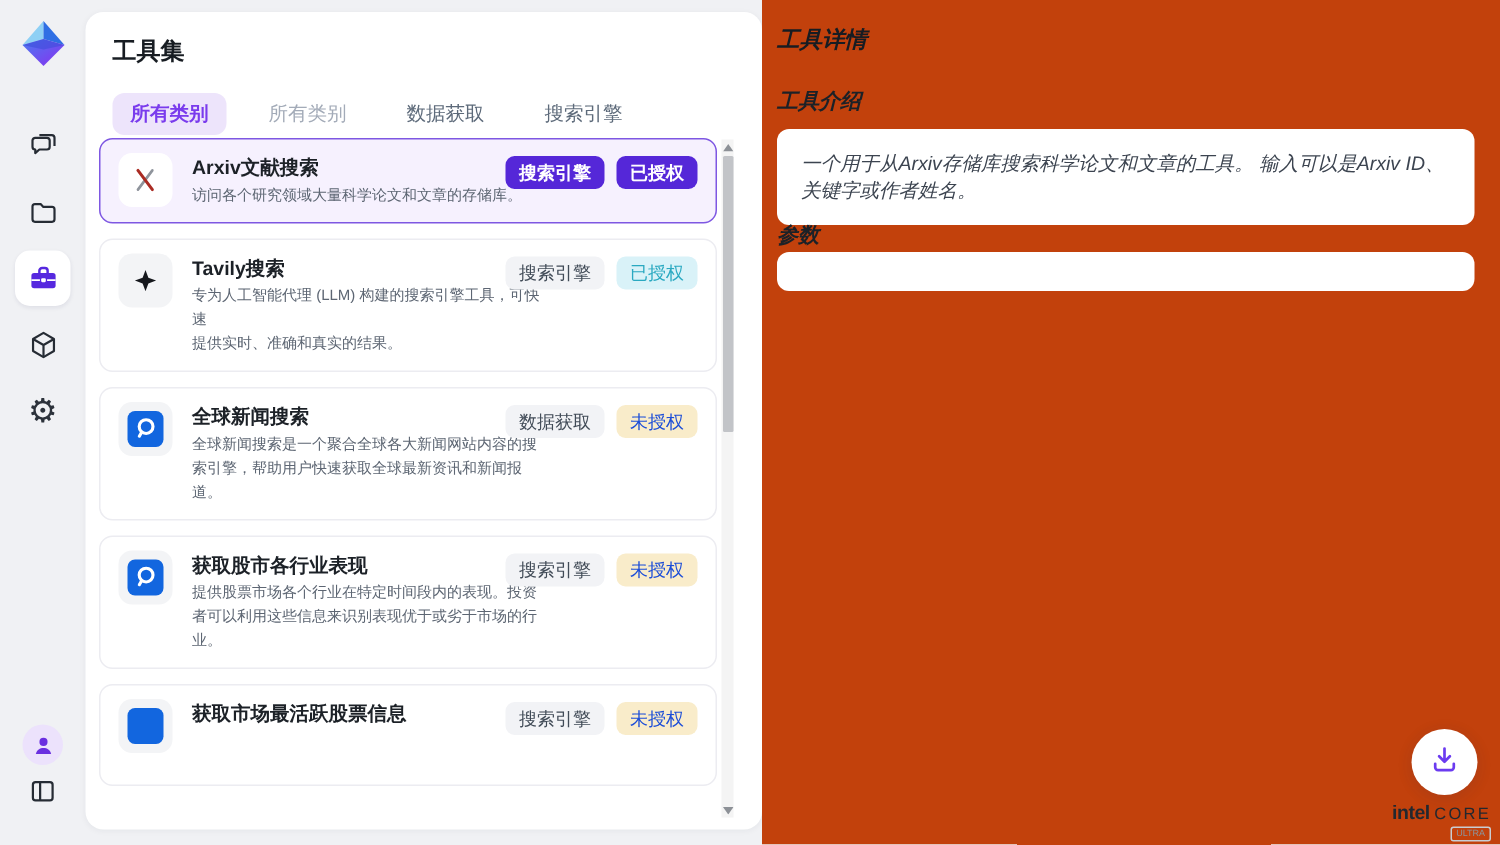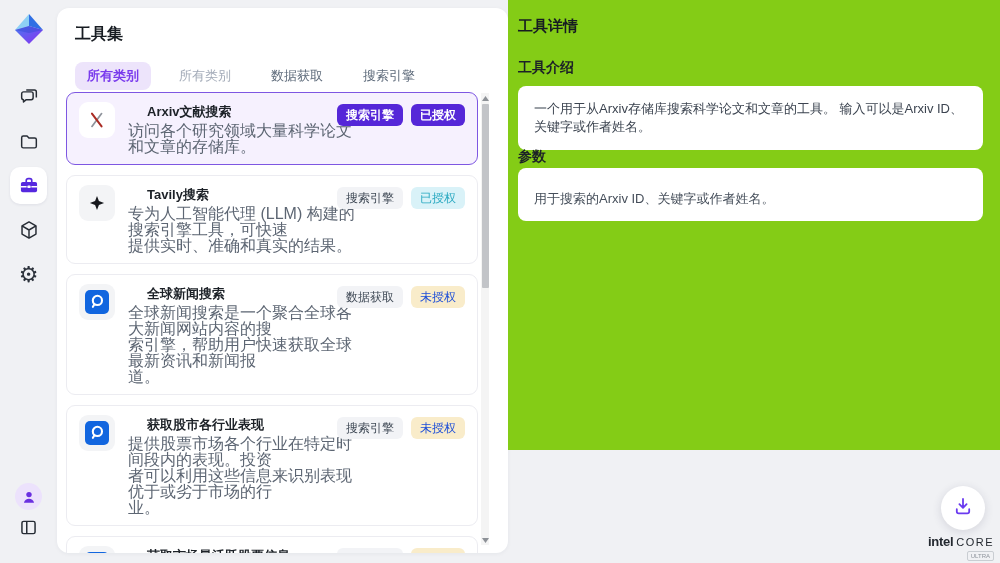--- a/index.html
+++ b/index.html
@@ -33,38 +33,38 @@
            overflow:hidden; display:flex; flex-direction:column; gap:10px; }
   .card { background:#ffffff; border:1px solid #ececf1; border-radius:9px;
           padding:9px 12px 9px 12px; display:flex; align-items:flex-start; cursor:pointer; flex:none; }
   .card.selected { border:1.5px solid #7e57e2; background:#f6f1fe; }
   .tile { width:36px; height:36px; border-radius:9px; background:#f3f4f6; flex:none;
           display:flex; align-items:center; justify-content:center; margin-right:13px; }
   .card.selected .tile { background:#ffffff; }
   .blue-tile { width:24px; height:24px; border-radius:5px; background:#1266df;
                display:flex; align-items:center; justify-content:center; }
   .card-main { flex:1 1 auto; min-width:0; }
-  .card-name { font-size:13px; font-weight:bold; line-height:16px; color:#1c2127; padding-top:2px;margin-left:19px; }
-  .card-desc { font-size:16px; line-height:16px; color:#5d6673; margin-top:3px;
+  .card-name { font-size:13px; font-weight:bold; line-height:16px; color:#1c2127; padding-top:2px; }
+  .card-desc { font-size:10px; line-height:16px; color:#5d6673; margin-top:3px;
                white-space:pre-line; width:238px; }
   .badges { display:flex; gap:8px; flex:none; margin-top:2px; }
   .badge { font-size:12px; line-height:14px; padding:4px 9px; border-radius:6px; white-space:nowrap; }
   .badge.cat { background:#f2f3f6; color:#414b57; }
   .badge.auth { background:#d9f2f8; color:#2aa9c1; }
   .badge.unauth { background:#f9ecca; color:#1d4ed8; }
   .card.selected .badge { background:#5527d8; color:#ffffff; font-weight:bold; }
 
   
   .scrollbar { position:absolute; left:424px; top:85px; width:8px; height:452px; background:#f4f4f4; }
   .sb-arrow { position:absolute; left:0; width:8px; height:10px; display:flex; align-items:center; justify-content:center; cursor:pointer; }
   .sb-arrow svg { display:block; }
   .sb-thumb { position:absolute; left:0.5px; top:11px; width:7px; height:184px; background:#c2c4c8; border-radius:1px; cursor:pointer; }
 
   
-  .detail { position:absolute; left:508px; top:0; width:492px; height:450px; background:#84cc16; }
+  .detail { position:absolute; left:508px; top:0; width:492px; height:563px; background:#c2410c;font-style:italic; }
   .detail-title { position:absolute; left:10px; top:17px; font-size:15px; font-weight:bold; color:#171c22; }
   .section-h { position:absolute; left:10px; font-size:14px; font-weight:bold; color:#1c2127; }
   .intro-card { position:absolute; left:10px; top:86px; width:465px; background:#ffffff;
                 border-radius:8px; padding:14px 16px; font-size:13px; color:#3c4450; }
   .param-card { position:absolute; left:10px; top:168px; width:465px; background:#ffffff;
                 border-radius:8px; padding:13px 16px; }
   .param-line { display:flex; align-items:baseline; gap:7px; }
   .param-name { font-size:13px; font-weight:bold; color:#1c2127; }
   .param-type { font-size:12px; color:#8e97a3; }
   .param-required { font-size:12px; color:#e0504e; }
@@ -284,21 +284,20 @@
 </div>
 
 <div class="detail">
   <div class="detail-title">工具详情</div>
   <div class="section-h" style="top:59px;text-align:right;">工具介绍</div>
   <div class="intro-card">
     <span>一个用于从Arxiv存储库搜索科学论文和文章的工具。 输入可以是Arxiv ID、关键字或作者姓名。</span>
   </div>
   <div class="section-h" style="top:148px;text-align:center;">参数</div>
   <div class="param-card">
-    <div class="param-desc">用于搜索的Arxiv ID、关键字或作者姓名。</div>
   </div>
 </div>
 
 <div class="fab">
   <span>
     <svg width="22" height="22" viewBox="0 0 22 22" fill="none" stroke="#6b3bf0" stroke-width="1.8" stroke-linecap="round" stroke-linejoin="round">
       <path d="M11 4v8.2M7.4 9.2l3.6 3.6 3.6-3.6"></path>
       <path d="M4.8 14.2v2.3a1.9 1.9 0 0 0 1.9 1.9h8.6a1.9 1.9 0 0 0 1.9-1.9v-2.3"></path>
     </svg>
   </span>

